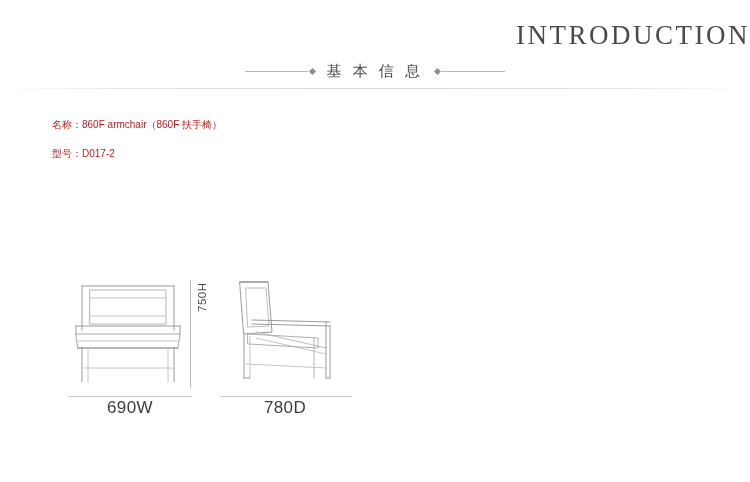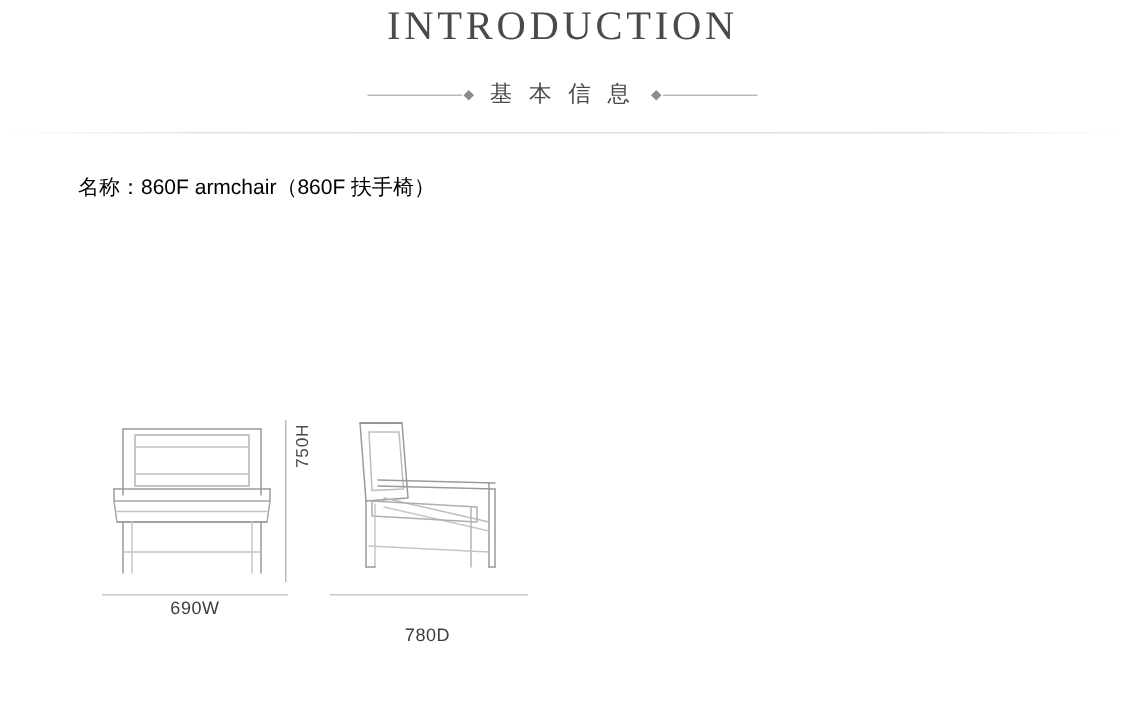--- a/index.html
+++ b/index.html
@@ -13,33 +13,34 @@
   .page {
     position: relative;
     width: 750px;
     height: 482px;
     overflow: hidden;
     background: #fff;
   }
 
   
   .header {
-    text-align: center;
+    padding-top: 18px;
+    text-align: right;
   }
   .title-en {
     font-family: "Liberation Serif", serif;
     font-size: 27px;
     letter-spacing: 2.5px;
     color: #4a4a4a;
     font-weight: normal;
     margin: 0;
     line-height: 34px;
   }
   .subtitle-row {
-    margin-top: 19px;
+    margin-top: 9px;
     display: flex;
     align-items: center;
     justify-content: center;
     gap: 9px;
   }
   .title-cn {
     font-size: 15px;
     letter-spacing: 3.5px;
     color: #4a4a4a;
     line-height: 20px;
@@ -73,23 +74,23 @@
   }
 
   
   .specs {
     position: absolute;
     left: 52px;
     top: 110px;
     width: 660px;
   }
   .spec-line {
-    font-size: 14px;
+    font-size: 10px;
     line-height: 29px;
-    color: #000000;
+    color: #b91c1c;
     white-space: nowrap;
   }
 
   
   .drawing {
     position: absolute;
     left: 60px;
     top: 268px;
     width: 300px;
     height: 160px;
@@ -129,27 +130,27 @@
   }
   .dim-row {
     position: absolute;
     top: 128px;
     left: 0;
     width: 300px;
     height: 22px;
   }
   .dim-front, .dim-side {
     position: absolute;
-    font-size: 12px;
+    font-size: 17px;
     color: #3d3d3d;
     letter-spacing: 0.4px;
     text-align: center;
   }
   .dim-front { left: 20px; width: 100px; top: 2px; }
-  .dim-side { left: 170px; width: 110px; top: 20px; }
+  .dim-side { left: 170px; width: 110px; top: 2px; }
   .rule {
     position: absolute;
     height: 1px;
     background: #c9c9c9;
     top: 0;
   }
   .rule.front { left: 8px; width: 124px; }
   .rule.side { left: 160px; width: 132px; }
 
   svg { display: block; overflow: visible; }
@@ -170,20 +171,21 @@
       <span class="orn right">
         <span class="dia"></span>
           <span class="bar"></span>
       </span>
     </div>
   </div>
   <div class="hr-light"></div>
 
   <div class="specs">
     <div class="spec-line">名称：860F armchair（860F 扶手椅）</div>
+    <div class="spec-line">型号：D017-2</div>
   </div>
 
   <div class="drawing">
 
     <div class="front-wrap">
       <svg width="120" height="120" viewBox="0 0 120 120" fill="none" stroke="#9a9a9a" stroke-width="1" stroke-linejoin="round" stroke-linecap="round">
 
         <path d="M14 18 L106 18"></path>
         <path d="M14 18 L14 62"></path>
         <path d="M106 18 L106 62"></path>

